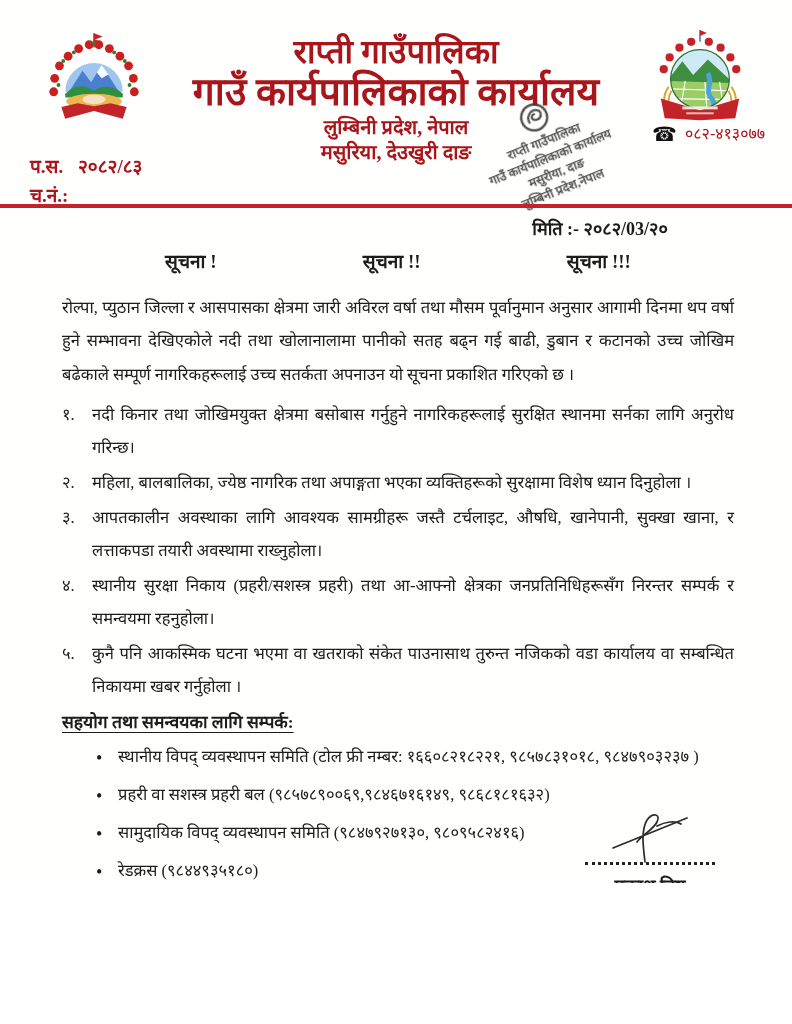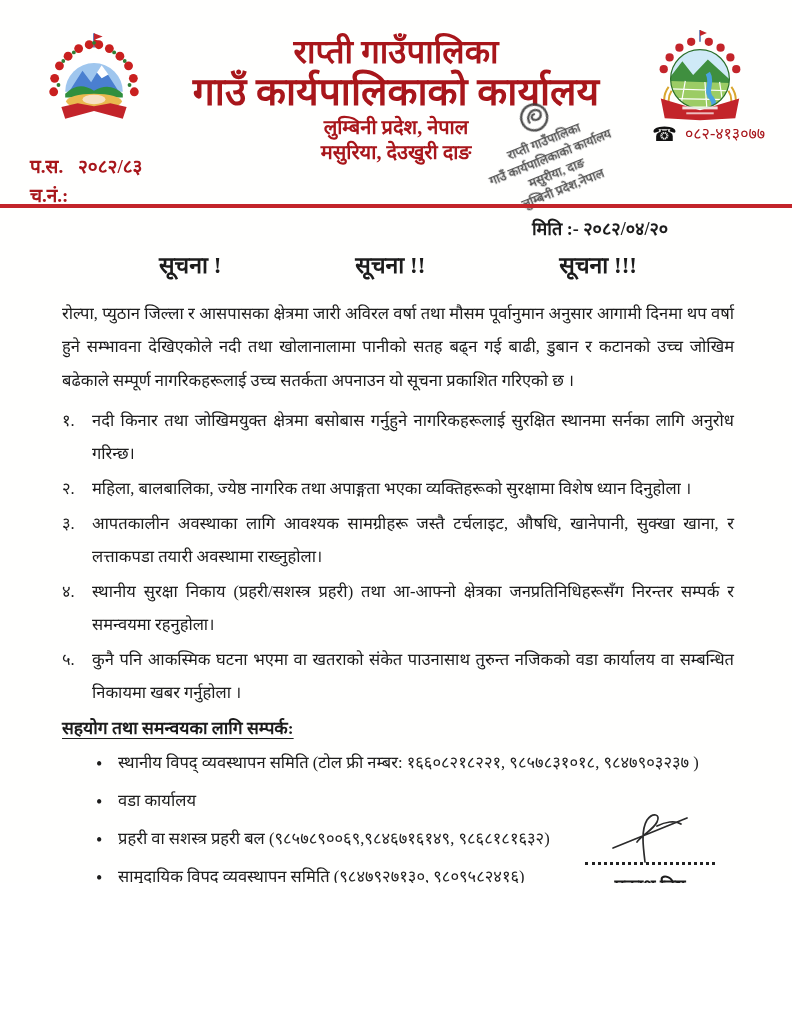--- a/index.html
+++ b/index.html
@@ -24,21 +24,21 @@
   .date-line{position:absolute;left:430px;top:216px;width:340px;text-align:center;font-weight:bold;font-size:18px;}
 
   
   .stamp{position:absolute;left:452px;top:98px;width:190px;transform:rotate(-22deg);
          color:#3a3a3a;text-align:center;font-weight:bold;opacity:.88;filter:blur(.2px);pointer-events:none;}
   .stamp .s-line{font-size:12.5px;line-height:1.35;white-space:nowrap;}
   .stamp svg{display:block;margin:0 auto 1px auto;}
 
   
   .content{position:absolute;left:62px;top:248px;width:672px;font-size:16.5px;}
-  .suchana-row{display:flex;justify-content:space-around;font-weight:bold;font-size:23px;padding:0 30px;margin-bottom:10px;}
+  .suchana-row{display:flex;justify-content:space-around;font-weight:bold;font-size:19px;padding:0 30px;margin-bottom:10px;}
   .intro{text-align:justify;line-height:2.05;margin-bottom:6px;}
   .sec-head{font-weight:bold;font-size:17.5px;text-decoration:underline;text-underline-offset:4px;margin:6px 0 8px 0;}
   ol.num{list-style:none;margin:0;padding:0;}
   ol.num li{display:flex;line-height:2.0;margin-bottom:2px;}
   ol.num .n{width:30px;flex:0 0 30px;}
   ol.num .t{flex:1;text-align:justify;}
   ul.contacts{list-style:none;margin:4px 0 0 0;padding:0 0 0 34px;}
   ul.contacts li{line-height:1.95;margin-bottom:6px;position:relative;padding-left:22px;}
   ul.contacts li::before{content:"•";position:absolute;left:0;top:0;font-size:18px;}
 
@@ -168,21 +168,21 @@
       <span>प.स.</span>
       <span style="margin-left:10px;">२०८२/८३</span>
     </div>
     <div>
       <span>च.नं.:</span>
     </div>
   </div>
 
   <div class="rule"></div>
 
-  <div class="date-line">मिति :- २०८२/०४/२०</div>
+  <div class="date-line">मिति :- २०८२/03/२०</div>
 
   <div class="content">
     <div class="suchana-row">
       <span>सूचना !</span>
       <span>सूचना !!</span>
       <span>सूचना !!!</span>
     </div>
 
     <p class="intro">रोल्पा, प्युठान जिल्ला र आसपासका क्षेत्रमा जारी अविरल वर्षा तथा मौसम पूर्वानुमान अनुसार आगामी दिनमा थप वर्षा हुने सम्भावना देखिएकोले नदी तथा खोलानालामा पानीको सतह बढ्न गई बाढी, डुबान र कटानको उच्च जोखिम बढेकाले सम्पूर्ण नागरिकहरूलाई उच्च सतर्कता अपनाउन यो सूचना प्रकाशित गरिएको छ ।</p>
 
@@ -207,21 +207,20 @@
       <li>
         <span class="n">५.</span>
         <span class="t">कुनै पनि आकस्मिक घटना भएमा वा खतराको संकेत पाउनासाथ तुरुन्त नजिकको वडा कार्यालय वा सम्बन्धित निकायमा खबर गर्नुहोला ।</span>
       </li>
     </ol>
 
     <div class="sec-head">सहयोग तथा समन्वयका लागि सम्पर्क:</div>
 
     <ul class="contacts">
       <li>स्थानीय विपद् व्यवस्थापन समिति (टोल फ्री नम्बर: १६६०८२१८२२१, ९८५७८३१०१८, ९८४७९०३२३७ )</li>
-      <li>वडा कार्यालय</li>
       <li>प्रहरी वा सशस्त्र प्रहरी बल (९८५७८९००६९,९८४६७१६१४९, ९८६८१८१६३२)</li>
       <li>सामुदायिक विपद् व्यवस्थापन समिति (९८४७९२७१३०, ९८०९५८२४१६)</li>
       <li>रेडक्रस (९८४४९३५१८०)</li>
       <li>एम्बुलेन्स (९८५७८४०५८८, ९८१०५८३७०७, ९८५७८४१७००, ९८५७८३२७८९)</li>
     </ul>
   </div>
 
   <div class="sig-block">
     <svg class="sig-squiggle" width="110" height="56" viewBox="0 0 110 56">
       <path d="M50,54 C48,38 46,22 52,12 C58,4 66,6 62,14 C58,22 48,26 42,34 M18,40 L92,10 M62,18 C70,14 80,12 86,16" fill="none" stroke="#2b2b2b" stroke-width="1.7" stroke-linecap="round"></path>

